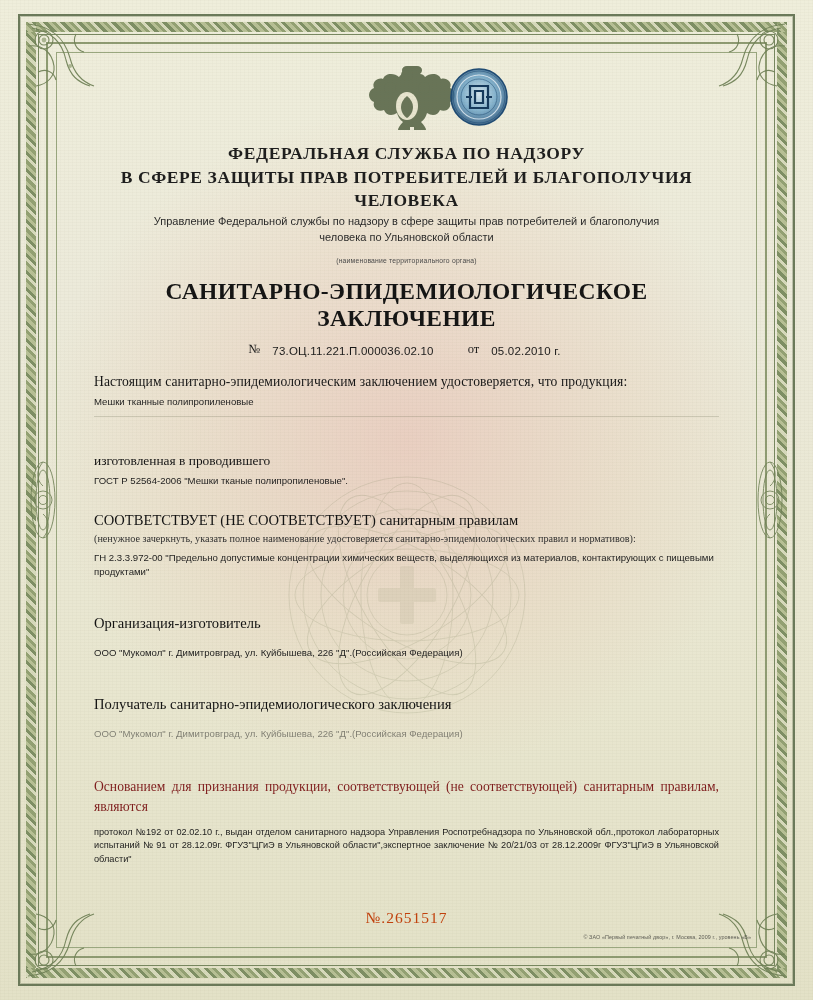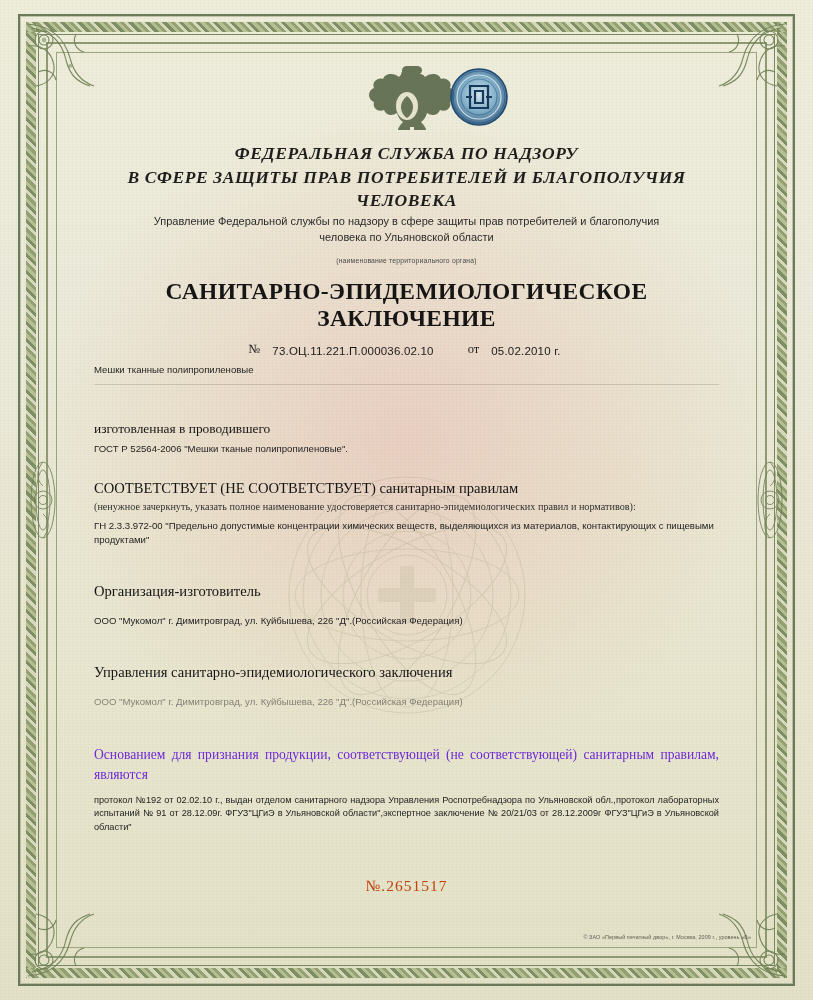--- a/index.html
+++ b/index.html
@@ -139,21 +139,20 @@
   
   .title-main {
     text-align: center;
     font-family: "Liberation Serif", serif;
     font-weight: bold;
     font-size: 17.5px;
     letter-spacing: .6px;
     color: #1d1d1d;
     line-height: 1.35;
     margin-top: 6px;
-    font-style: italic;
   }
   .subtitle-org {
     text-align: center;
     font-size: 11px;
     color: #2a2a2a;
     line-height: 1.5;
     margin-top: 0;
     padding: 0 44px;
   }
   .caption-small {
@@ -229,21 +228,21 @@
   }
   .just {
     text-align: justify;
   }
   .faded {
     opacity: .52;
   }
   .basis-title {
     font-family: "Liberation Serif", serif;
     font-size: 13.6px;
-    color: #6d28d9;
+    color: #7f1d1d;
     line-height: 1.5;
     text-align: justify;
     margin-top: 22px;
   }
   .body-small {
     font-family: "Liberation Sans", sans-serif;
     font-size: 9.2px;
     color: #1c1c1c;
     line-height: 1.5;
     margin-top: 8px;
@@ -449,41 +448,42 @@
 
     <div class="headline">САНИТАРНО-ЭПИДЕМИОЛОГИЧЕСКОЕ ЗАКЛЮЧЕНИЕ</div>
 
     <div class="numline">
       <span class="lbl">№</span>
       <span class="val">73.ОЦ.11.221.П.000036.02.10</span>
       <span class="lbl" style="margin-left:22px;">от</span>
       <span class="val">05.02.2010 г.</span>
     </div>
 
+    <div class="line-serif">Настоящим санитарно-эпидемиологическим заключением удостоверяется, что продукция:</div>
     <div class="line-sans">Мешки тканные полипропиленовые</div>
     <div class="fieldrule"></div>
 
     <div class="blockgap-lg">
       <div class="hdr-serif">изготовленная в проводившего</div>
       <div class="line-sans">ГОСТ Р 52564-2006 "Мешки тканые полипропиленовые".</div>
     </div>
 
     <div class="blockgap-md">
       <div class="hdr-serif big">СООТВЕТСТВУЕТ (НЕ СООТВЕТСТВУЕТ) санитарным правилам</div>
       <div class="hint-serif just">(ненужное зачеркнуть, указать полное наименование удостоверяется санитарно-эпидемиологических правил и нормативов):</div>
       <div class="line-sans">ГН 2.3.3.972-00 "Предельно допустимые концентрации химических веществ, выделяющихся из материалов, контактирующих с пищевыми продуктами"</div>
     </div>
 
     <div class="blockgap-lg">
       <div class="hdr-serif big">Организация-изготовитель</div>
       <div class="line-sans" style="margin-top:14px;">ООО "Мукомол" г. Димитровград, ул. Куйбышева, 226 "Д".(Российская Федерация)</div>
     </div>
 
     <div class="blockgap-lg">
-      <div class="hdr-serif big">Управления санитарно-эпидемиологического заключения</div>
+      <div class="hdr-serif big">Получатель санитарно-эпидемиологического заключения</div>
       <div class="line-sans faded" style="margin-top:14px;">ООО "Мукомол" г. Димитровград, ул. Куйбышева, 226 "Д".(Российская Федерация)</div>
     </div>
 
     <div class="blockgap-lg">
       <div class="basis-title">Основанием для признания продукции, соответствующей (не соответствующей) санитарным правилам, являются</div>
       <div class="body-small">протокол №192 от 02.02.10 г., выдан отделом санитарного надзора Управления Роспотребнадзора по Ульяновской обл.,протокол лабораторных испытаний № 91 от 28.12.09г. ФГУЗ"ЦГиЭ в Ульяновской области",экспертное заключение № 20/21/03 от 28.12.2009г  ФГУЗ"ЦГиЭ в Ульяновской области"</div>
     </div>
 
     <div class="serial">№.2651517</div>
 

